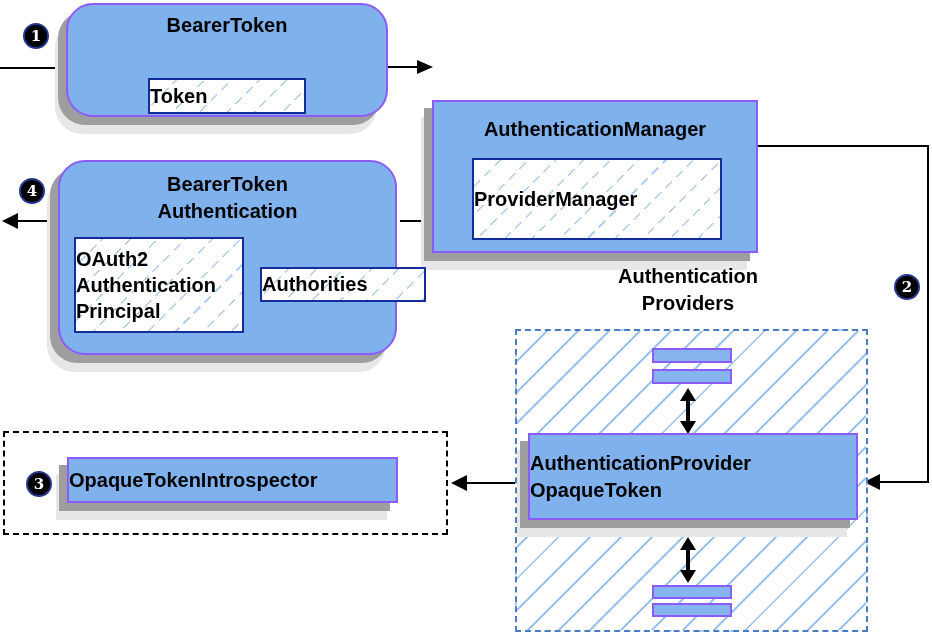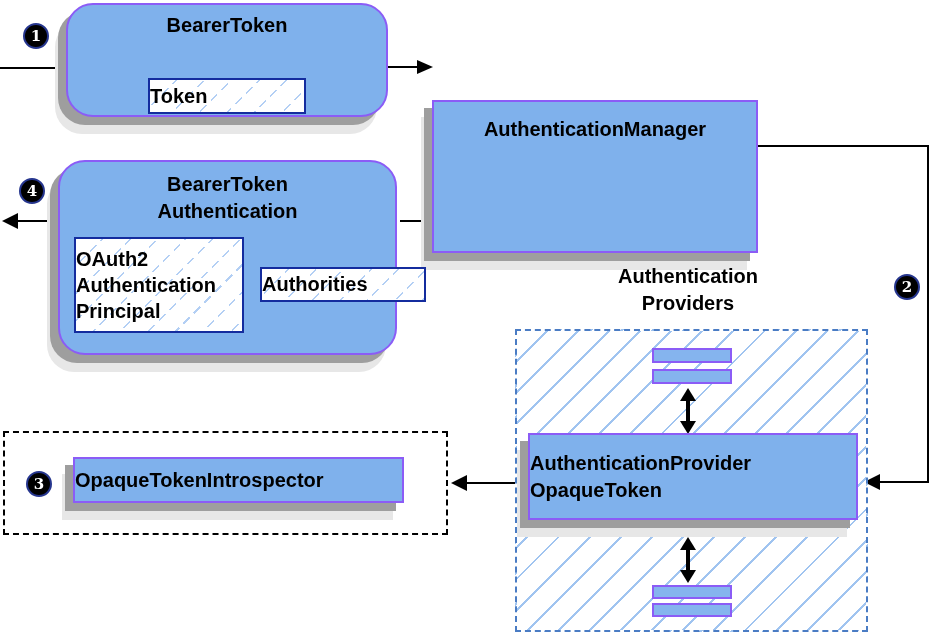--- a/index.html
+++ b/index.html
@@ -104,20 +104,23 @@
     <div class="t" style="padding-top:7px;">
       <span style="display:block;">BearerToken</span>
     </div>
     <div class="abs hatch-light center-flex" style="left:80px;top:73px;width:158px;height:36px;">
       <span class="t">Token</span>
     </div>
   </div>
 
   <div class="abs box-blue shadowed" style="left:432px;top:68px;width:326px;height:153px;margin-top:32px;">
     <div class="t" style="padding-top:14px;">AuthenticationManager</div>
+    <div class="abs hatch-light center-flex" style="left:38px;top:56px;width:250px;height:82px;">
+      <span class="t">ProviderManager</span>
+    </div>
   </div>
 
   <div class="abs box-blue rounded shadowed" style="left:58px;top:160px;width:339px;height:195px;">
     <div class="t" style="padding-top:9px;">
       <span style="display:block;">BearerToken</span>
       <span style="display:block;">Authentication</span>
     </div>
     <div class="abs hatch-light center-flex" style="left:14px;top:75px;width:170px;height:96px;">
       <span class="t" style="line-height:26px;">OAuth2</span>
       <span class="t" style="line-height:26px;">Authentication</span>
@@ -148,17 +151,17 @@
   </div>
 
   <div class="tri tri-u" style="left:680px;top:537px;"></div>
   <div class="vshaft" style="left:686px;top:548px;height:24px;"></div>
   <div class="tri tri-d" style="left:680px;top:570px;"></div>
 
   <div class="abs box-blue" style="left:652px;top:585px;width:80px;height:14px;background:#85b4ee;"></div>
   <div class="abs box-blue" style="left:652px;top:603px;width:80px;height:14px;background:#85b4ee;"></div>
 
   <div class="abs dashed-black" style="left:3px;top:431px;width:445px;height:104px;"></div>
-  <div class="abs box-blue shadowed center-flex" style="left:73px;top:457px;width:331px;height:46px;">
+  <div class="abs box-blue shadowed center-flex" style="left:67px;top:457px;width:331px;height:46px;">
     <span class="t">OpaqueTokenIntrospector</span>
   </div>
 
 </div>
 
 </body></html>

